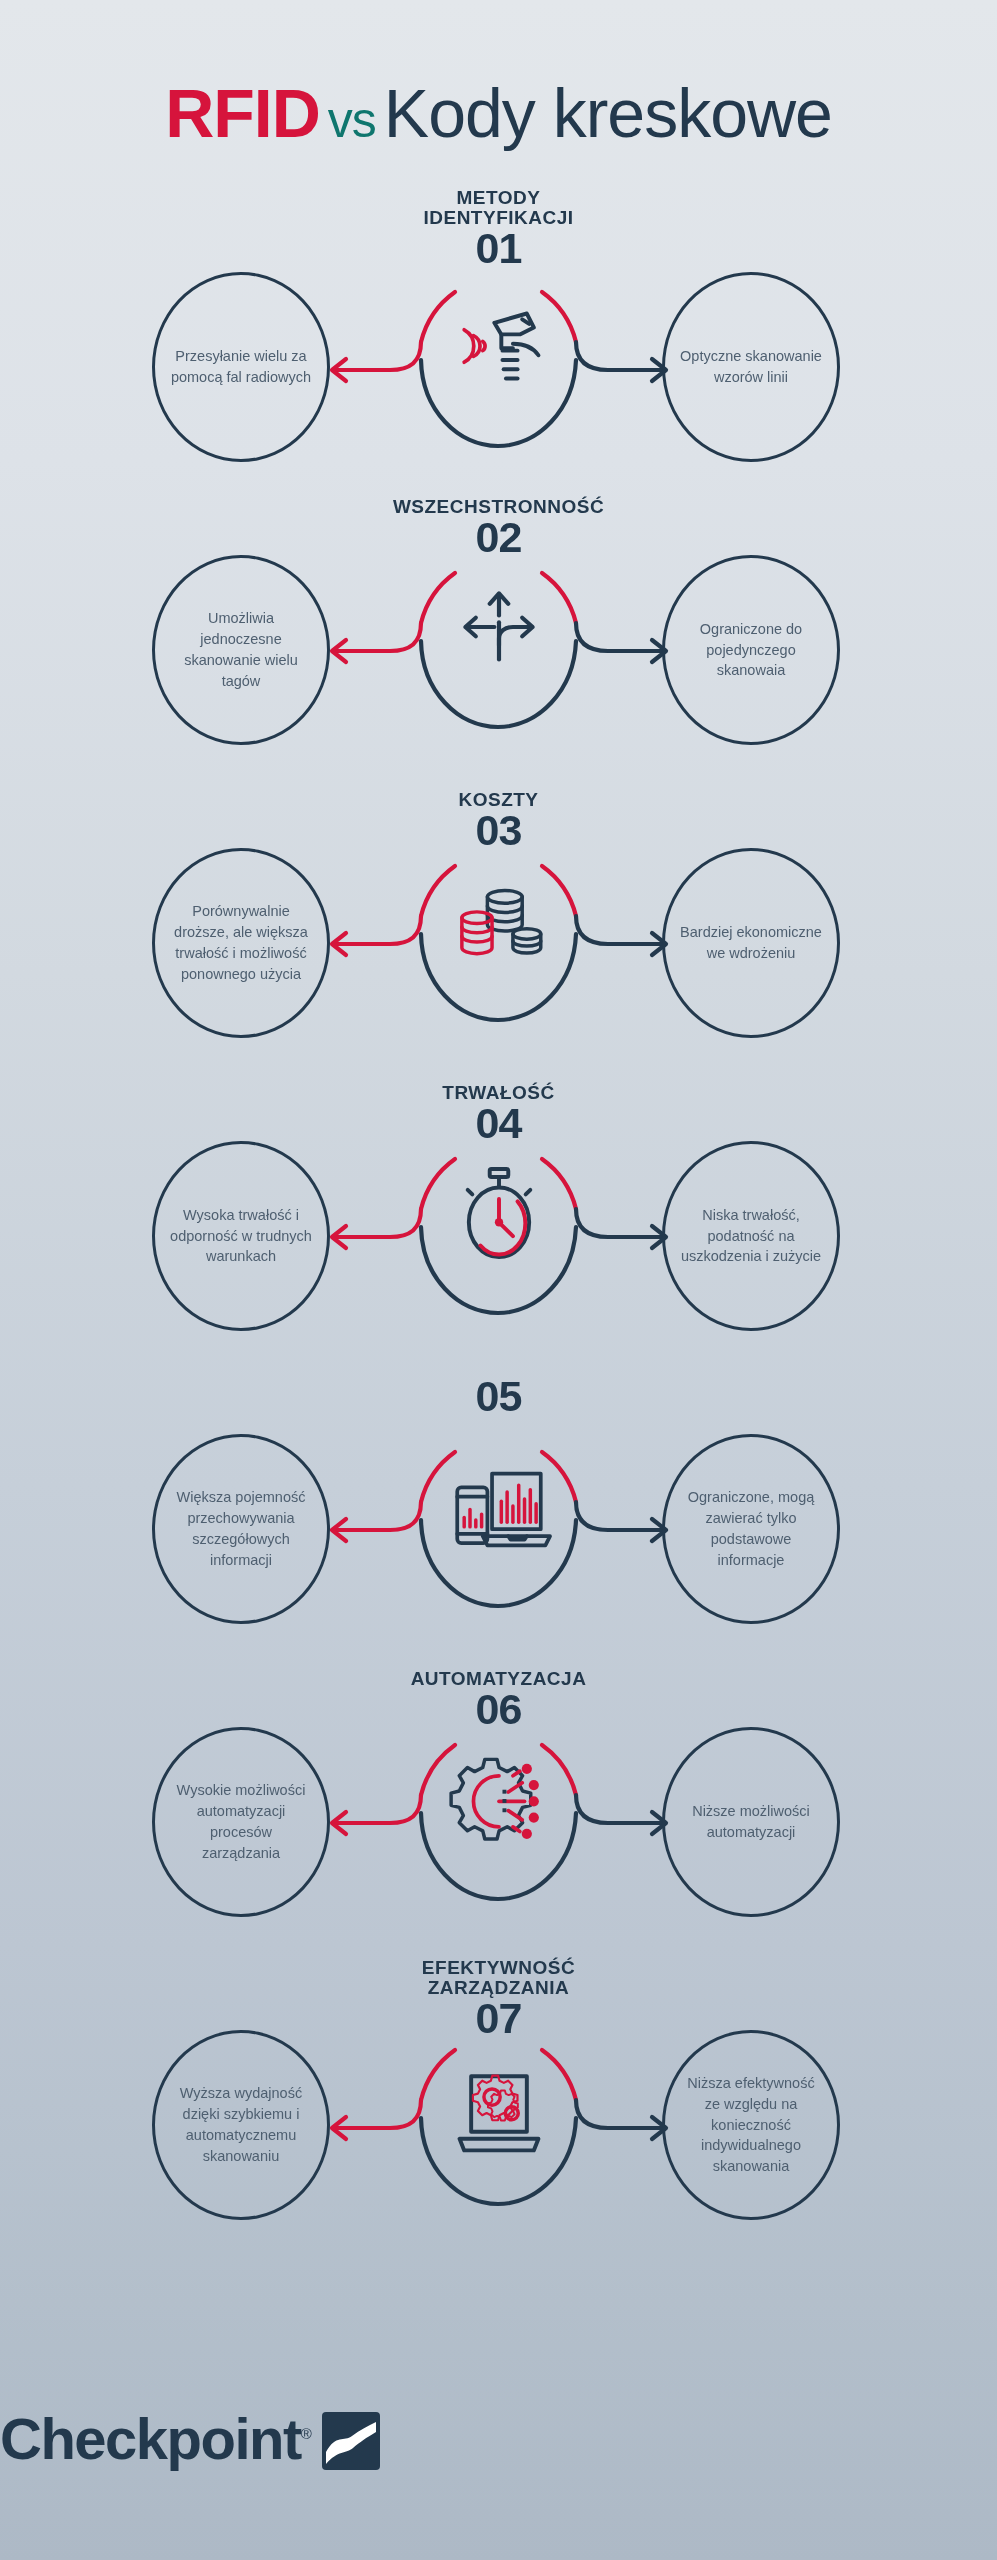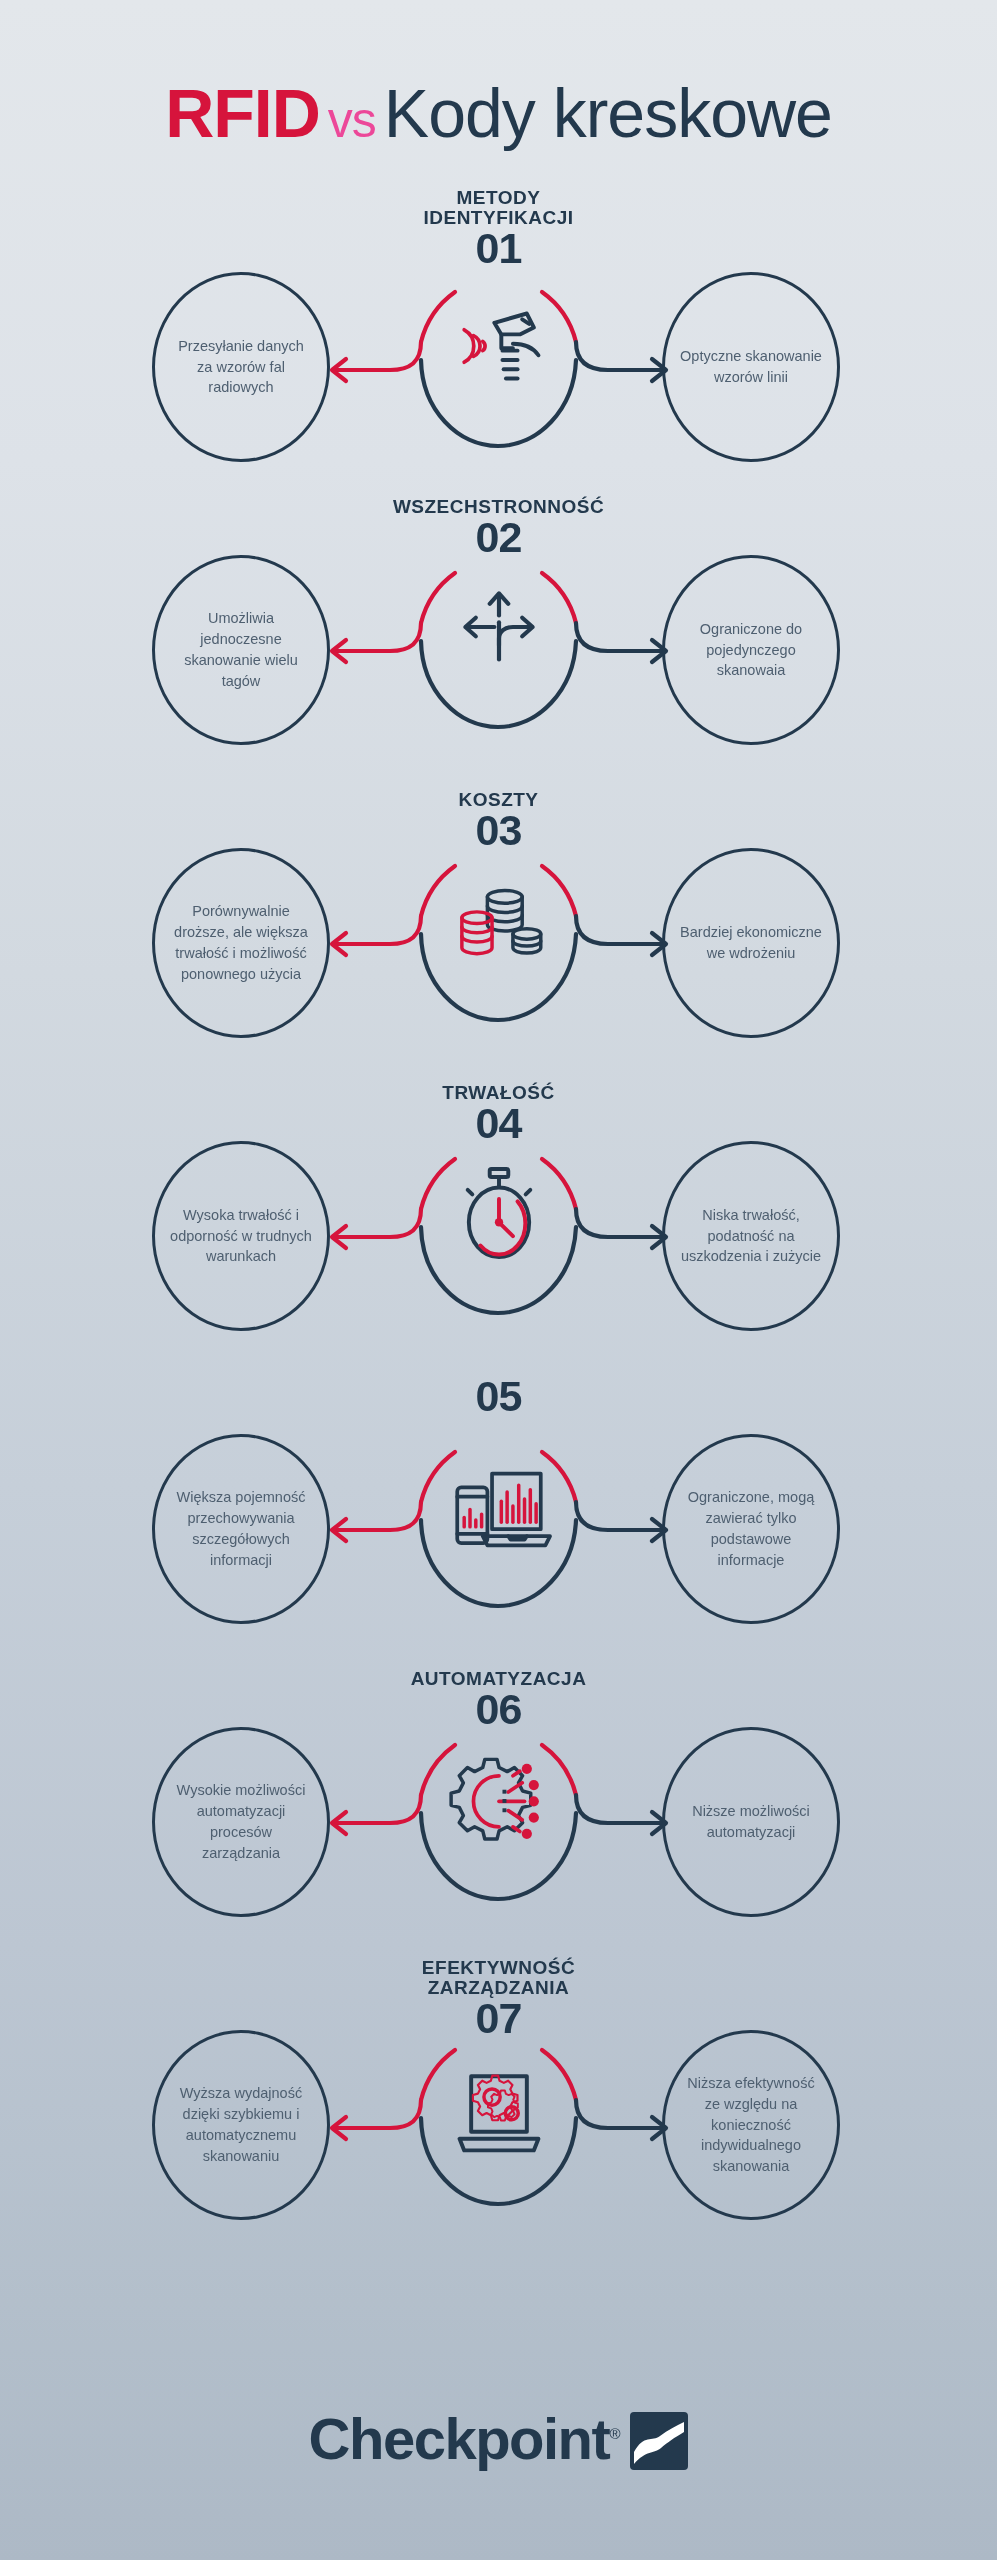--- a/index.html
+++ b/index.html
@@ -13,21 +13,21 @@
   .title-bar{
     width:997px; height:186px;
     display:flex; align-items:center; justify-content:center;
     padding-top:40px;
   }
   .title{
     font-size:68px; font-weight:700; letter-spacing:-1px;
     white-space:nowrap; line-height:1;
   }
   .title .t-red{ color:#d6143c; font-weight:700; }
-  .title .t-vs{ color:#ec4899; font-weight:400; font-size:50px; padding:0 8px; }
+  .title .t-vs{ color:#0f766e; font-weight:400; font-size:50px; padding:0 8px; }
   .title .t-dark{ color:#23394d; font-weight:400; }
 
   
   .sections{ width:997px; }
   .section{
     position:relative; width:997px; height:293px;
   }
   .sec-head{
     position:absolute; left:0; right:0; top:0;
     text-align:center; pointer-events:none;
@@ -61,21 +61,21 @@
   }
   .center-art svg{ display:block; }
   .icon-wrap{
     position:absolute; left:0; right:0; display:flex;
     align-items:center; justify-content:center;
   }
 
   
   .footer{
     position:absolute; left:0; right:0; bottom:0; height:240px;
-    display:flex; align-items:center; justify-content:center;
+    display:flex; align-items:center; justify-content:flex-start;
   }
   .logo{ display:flex; align-items:flex-start; gap:10px; }
   .logo-word{
     color:#23394d; font-size:58px; font-weight:700;
     letter-spacing:-1.5px; line-height:1; position:relative;
   }
   .logo-reg{
     font-size:15px; vertical-align:super; font-weight:400;
     letter-spacing:0;
   }
@@ -136,21 +136,21 @@
           <path d="M53 62 L66 62"></path>
           <path d="M54 70 L66 70"></path>
           <path d="M56 78 L66 78"></path>
         </g>
       </g>
           </svg>
       </div>
     </div>
 
     <div class="bubble left" style="top:86px">
-      <span>Przesyłanie danych za wzorów fal radiowych</span>
+      <span>Przesyłanie wielu za pomocą fal radiowych</span>
     </div>
     <div class="bubble right" style="top:86px">
       <span>Optyczne skanowanie wzorów linii</span>
     </div>
   </div>
     <div class="section">
     <div class="sec-head" style="top:18px">
       <div class="kicker">
         <div>WSZECHSTRONNOŚĆ</div>
 

